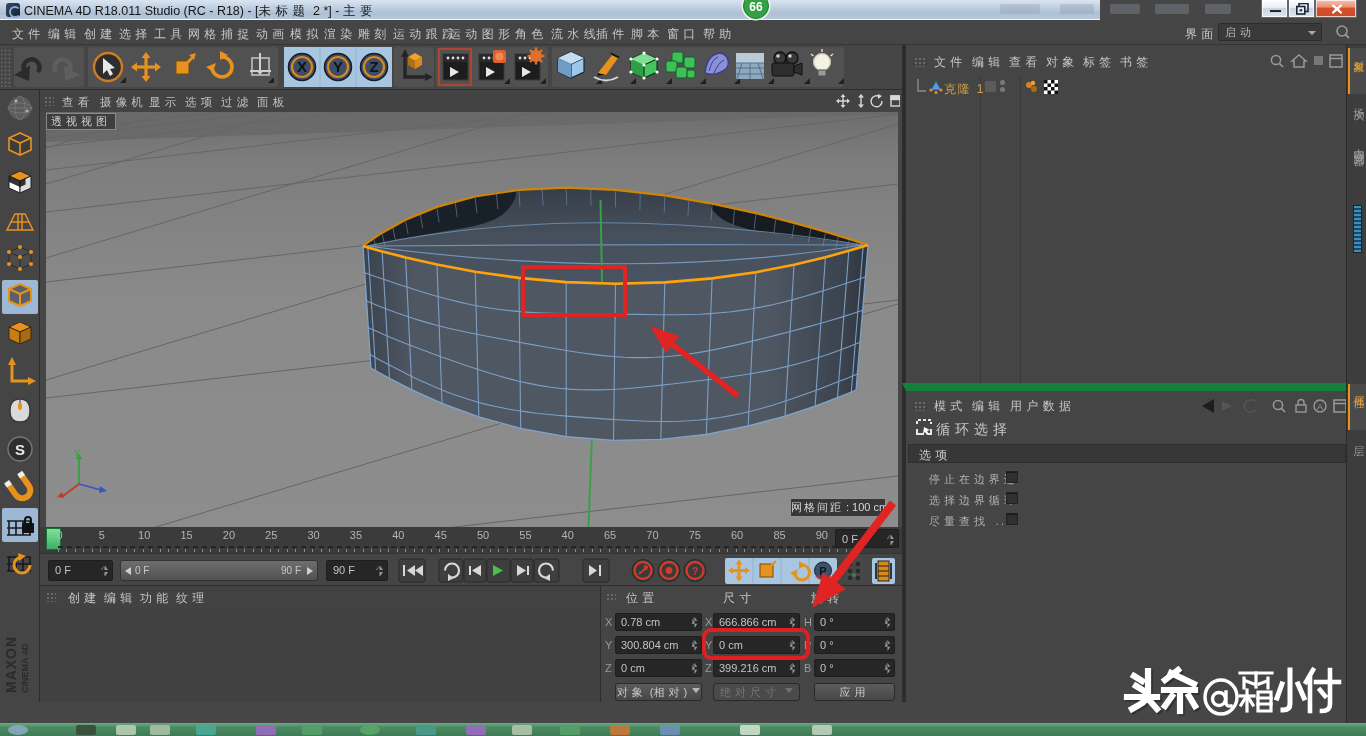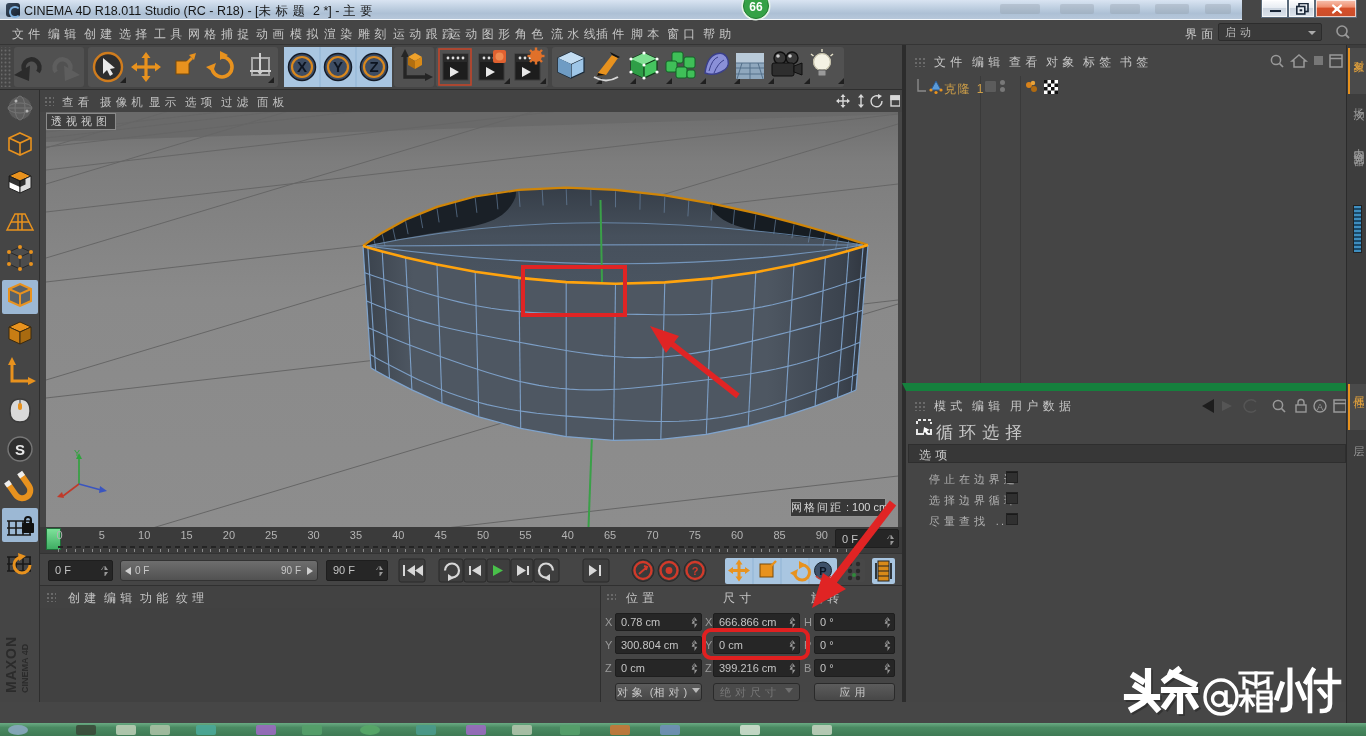--- a/index.html
+++ b/index.html
@@ -1,21 +1,21 @@
 <!DOCTYPE html>
 <html><head>
 <meta charset="utf-8">
 <style>
 *{margin:0;padding:0;box-sizing:border-box}
 html,body{width:1366px;height:736px;overflow:hidden;background:#464646;font-family:"Liberation Sans",sans-serif}
 .abs{position:absolute}
 .cjk{letter-spacing:.36em}
 #page{position:absolute;left:0;top:0;width:1366px;height:736px}
 
-#titlebar{left:0;top:0;width:1242px;height:20px;background:linear-gradient(#d9e4f2,#bccddf 45%,#adc0d5 70%,#b6c7da);border-bottom:1px solid #f2f6fa}
+#titlebar{left:0;top:0;width:1100px;height:20px;background:linear-gradient(#d9e4f2,#bccddf 45%,#adc0d5 70%,#b6c7da);border-bottom:1px solid #f2f6fa}
 #titletxt{left:24px;top:3px;font-size:12.5px;color:#151515;white-space:nowrap}
 #appico{left:6px;top:3px;width:14px;height:14px;background:linear-gradient(135deg,#3a4a5e,#16202e);border-radius:3px}
 #appico:after{content:"";position:absolute;left:3px;top:3px;width:8px;height:8px;border:2px solid #7fb2e0;border-right-color:transparent;border-radius:50%}
 .smudge{background:#8f9aa5;opacity:.35;border-radius:2px}
 .winbtn{top:0;height:18px;border:1px solid #5a6a7a;border-top:none;background:linear-gradient(#fdfdfe,#e8edf3 45%,#ccd5e0 50%,#dde4ec);box-shadow:inset 0 0 0 1px rgba(255,255,255,.7)}
 #btnclose{background:linear-gradient(#f7c1b0,#ef9071 40%,#d54f2a 50%,#c94d2b);}
 
 #menubar{left:0;top:20px;width:1366px;height:25px;background:#454545;border-bottom:1px solid #353535}
 .mi{position:absolute;top:6px;font-size:12px;color:#c6c6c6;white-space:nowrap}
 #ifacelbl{left:1185px;top:6px;font-size:12px;color:#c6c6c6}
@@ -764,21 +764,21 @@
         <line x1="138" y1="6.5" x2="150" y2="6.5" stroke="#999" stroke-width="1.5"></line>
  </svg>
  <svg class="abs" style="left:8px;top:26px" width="20" height="20" viewBox="0 0 20 20">
   <g stroke="#e8e8e8" stroke-width="2" fill="none">
           <path d="M 3 7 L 3 3 L 17 3 L 17 7" stroke-dasharray="3 2"></path>
           <path d="M 3 12 L 3 17 L 10 17"></path>
           <path d="M 14 17 L 17 17 L 17 12"></path>
         </g>
   <path d="M 10 10 l 6 3 l -3 1 l 2 3 l -2 1 l -2 -3 l -2 2 z" fill="#fff"></path>
  </svg>
- <span class="abs cjk" style="left:30px;top:30px;font-size:17px;color:#c8c8c8">循环选择</span>
+ <span class="abs cjk" style="left:30px;top:30px;font-size:14px;color:#c8c8c8">循环选择</span>
  <div class="abs" style="left:2px;top:53px;width:438px;height:19px;background:#373737;border:1px solid #2e2e2e">
         <span class="cjk" style="position:absolute;left:10px;top:2px;font-size:12px;color:#c8c8c8">选项</span>
       </div>
  <div class="abs cjk" style="left:23px;top:81px;font-size:11px;color:#b2b2b2">停止在边界边</div>
       <div class="abs" style="left:100px;top:80px;width:12px;height:12px;background:#303030;border:1px solid #222;box-shadow:inset 0 1px 0 #1a1a1a"></div>
  <div class="abs cjk" style="left:23px;top:102px;font-size:11px;color:#b2b2b2">选择边界循环</div>
       <div class="abs" style="left:100px;top:101px;width:12px;height:12px;background:#303030;border:1px solid #222;box-shadow:inset 0 1px 0 #1a1a1a"></div>
  <div class="abs cjk" style="left:23px;top:123px;font-size:11px;color:#b2b2b2">尽量查找 <span style="letter-spacing:2px">....</span></div>
       <div class="abs" style="left:100px;top:122px;width:12px;height:12px;background:#303030;border:1px solid #222;box-shadow:inset 0 1px 0 #1a1a1a"></div>
 </div>

